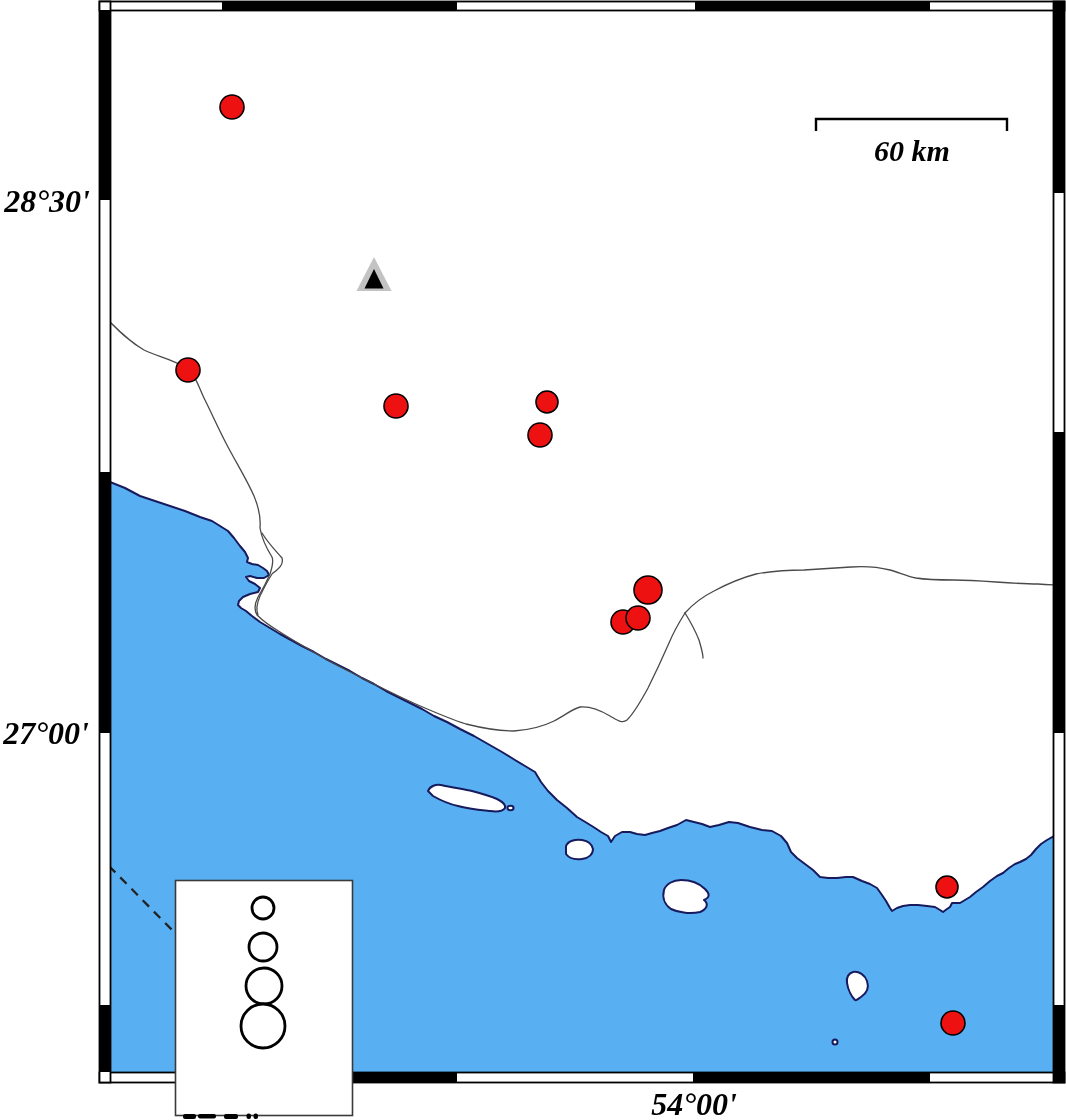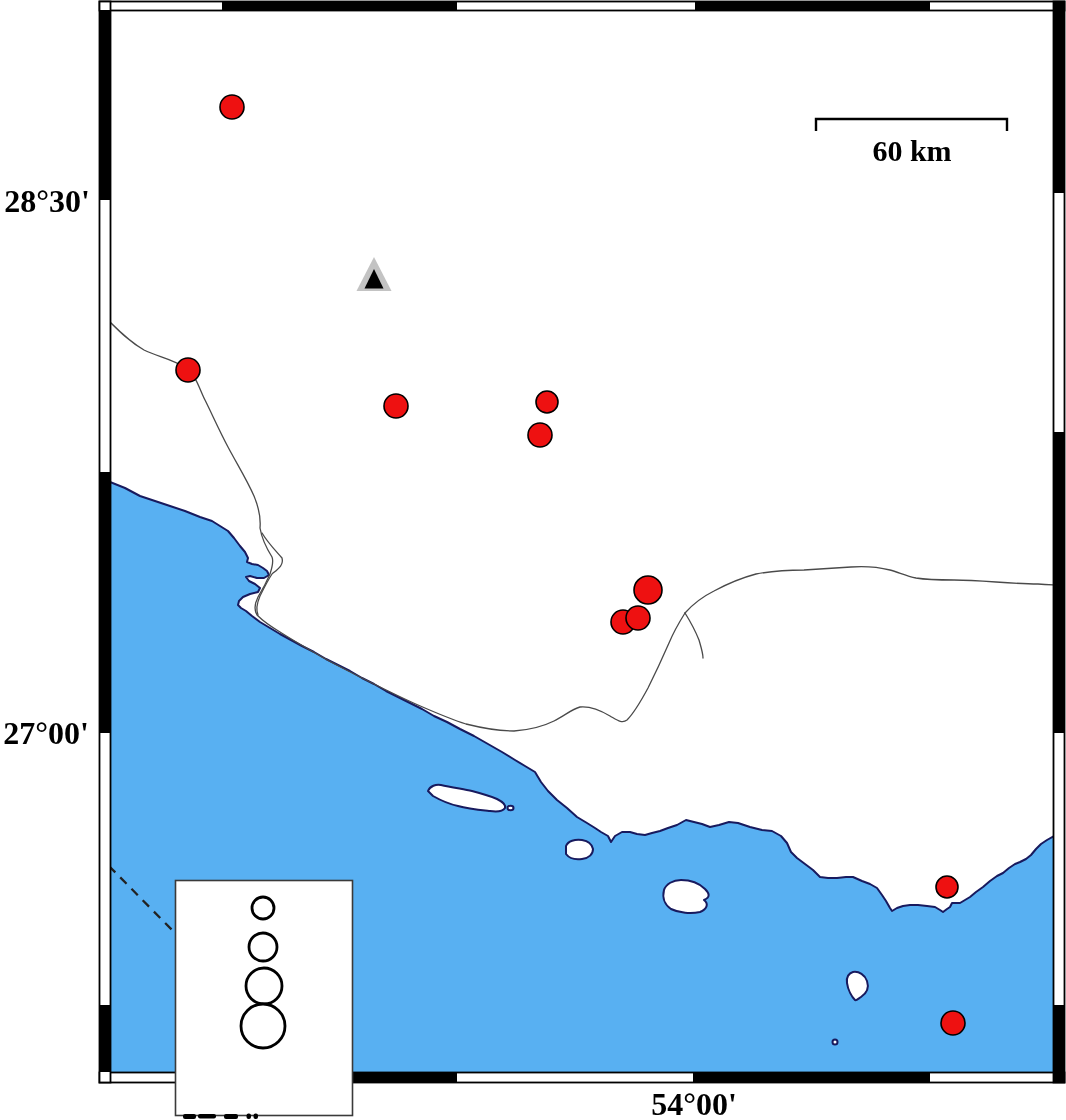--- a/index.html
+++ b/index.html
@@ -1,17 +1,17 @@
 <!DOCTYPE html>
 <html><head>
 <meta charset="utf-8">
 <style>
   html,body{margin:0;padding:0;background:#ffffff;}
   #stage{position:relative;width:1066px;height:1120px;background:#ffffff;overflow:hidden;
-         font-family:"Liberation Serif", serif;}
+         font-family:"Liberation Serif", serif;font-style:italic;}
   svg{display:block}
   .maplabel{font-family:"Liberation Serif", serif;font-weight:bold;font-size:32px;fill:#000;}
   .scalelabel{font-family:"Liberation Serif", serif;font-weight:bold;font-size:30px;fill:#000;}
   .band{fill:#ffffff;stroke:#000000;stroke-width:1.8;}
   .bandblack{fill:#000000;stroke:none;}
   .sea{fill:#58b0f2;stroke:none;}
   .coast{fill:none;stroke:#181a5e;stroke-width:2;stroke-linejoin:round;stroke-linecap:round;}
   .island{fill:#ffffff;stroke:#181a5e;stroke-width:2;stroke-linejoin:round;}
   .road{fill:none;stroke:#4a4a4a;stroke-width:1.3;stroke-linejoin:round;stroke-linecap:round;}
   .boundary{fill:none;stroke:#222222;stroke-width:2.3;stroke-dasharray:9 7;stroke-linecap:butt;}

